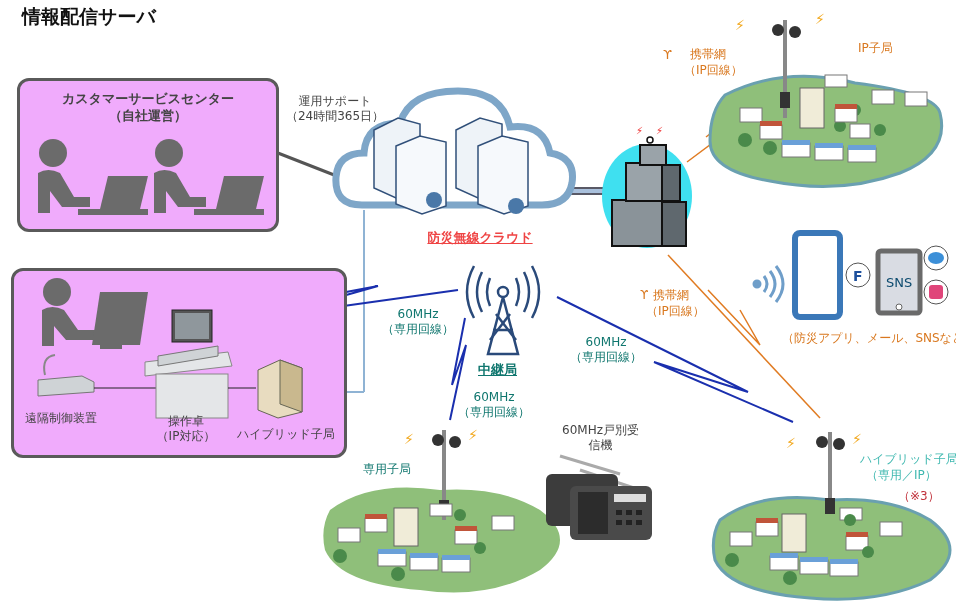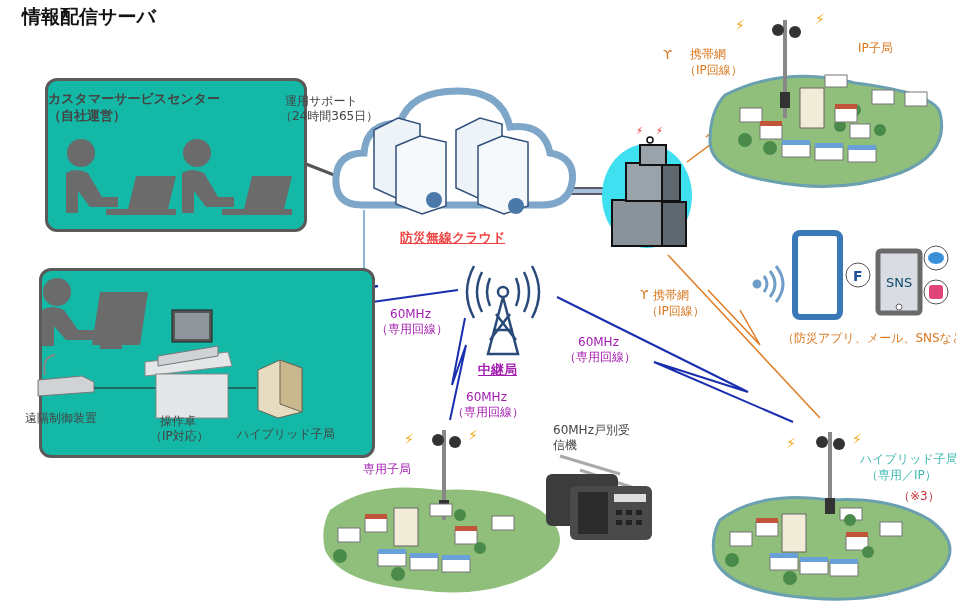--- a/index.html
+++ b/index.html
@@ -1,23 +1,23 @@
 <!DOCTYPE html>
 <html><head>
 <meta charset="utf-8">
 <style>
   html, body { margin:0; padding:0; background:#ffffff; }
   body { width:956px; height:603px; position:relative; overflow:hidden;
          font-family:"DejaVu Sans", "Liberation Sans", sans-serif; }
   .abs { position:absolute; }
   .title { left:22px; top:4px; font-size:19px; font-weight:bold; color:#111; letter-spacing:0px; }
-  .box { border:3px solid #5a5a5a; border-radius:12px; background:#14b8a6; box-sizing:border-box;margin-left:28px; }
-  .lbl { font-size:12px; line-height:15px; white-space:nowrap; }
+  .box { border:3px solid #5a5a5a; border-radius:12px; background:#f0abfc; box-sizing:border-box; }
+  .lbl { font-size:12px; line-height:15px; text-align:center; white-space:nowrap; }
   .gray { color:#444; }
-  .blue { color:#a21caf; }
+  .blue { color:#0f766e; }
   .orange { color:#d9781f; }
   .teal { color:#3fb8b0; }
   .red { color:#c0303a; }
   .bold { font-weight:bold; }
   svg { position:absolute; left:0; top:0; }
 </style>
 </head>
 <body>
 
 <div class="abs title">情報配信サーバ</div>

